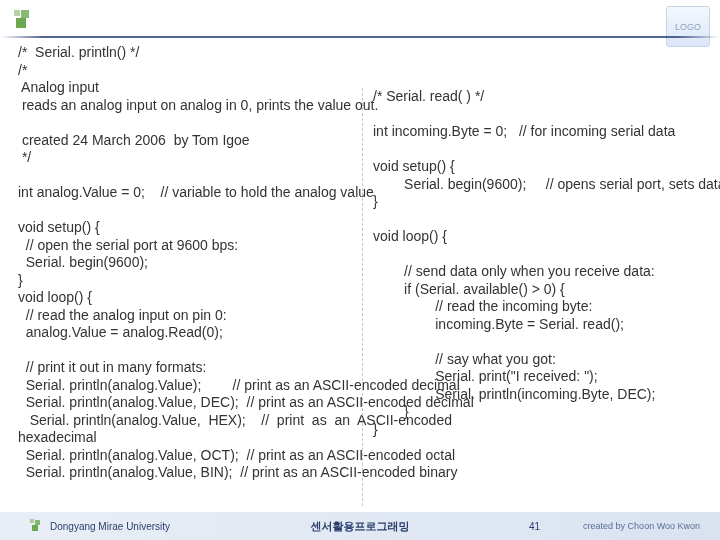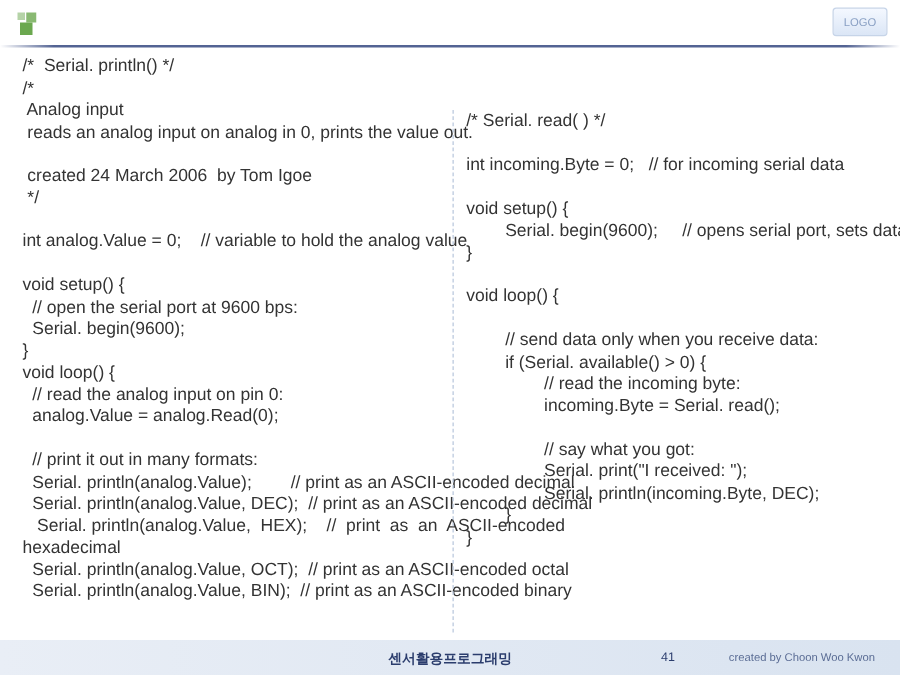--- a/index.html
+++ b/index.html
@@ -42,21 +42,21 @@
     top: 36px;
     width: 720px;
     height: 2px;
     background: linear-gradient(to right, rgba(40,60,120,0) 0%, rgba(40,60,120,.8) 6%, rgba(40,60,120,.8) 94%, rgba(40,60,120,0) 100%);
   }
   .logo-badge {
     position: absolute;
     right: 10px;
     top: 6px;
     width: 44px;
-    height: 23px;
+    height: 41px;
     border: 1px solid #c6d4e8;
     border-radius: 3px;
     background: linear-gradient(#f4f8ff, #dbe6f6);
     font-size: 9px;
     color: #8aa0c4;
     display: flex;
     align-items: center;
     justify-content: center;
   }
   .content {
@@ -191,16 +191,24 @@
                 incoming.Byte = Serial. read();
 
                 // say what you got:
                 Serial. print("I received: ");
                 Serial. println(incoming.Byte, DEC);
         }
 }</div>
 </div>
 
 <div class="footer">
+  <div class="footer-left">
+    <div class="mini-squares">
+      <div class="msq m1"></div>
+        <div class="msq m2"></div>
+        <div class="msq m3"></div>
+    </div>
+    <span>Dongyang Mirae University</span>
+  </div>
   <div class="footer-center">센서활용프로그래밍</div>
   <div class="footer-page">41</div>
   <div class="footer-right">created by Choon Woo Kwon</div>
 </div>
 
 </body></html>

